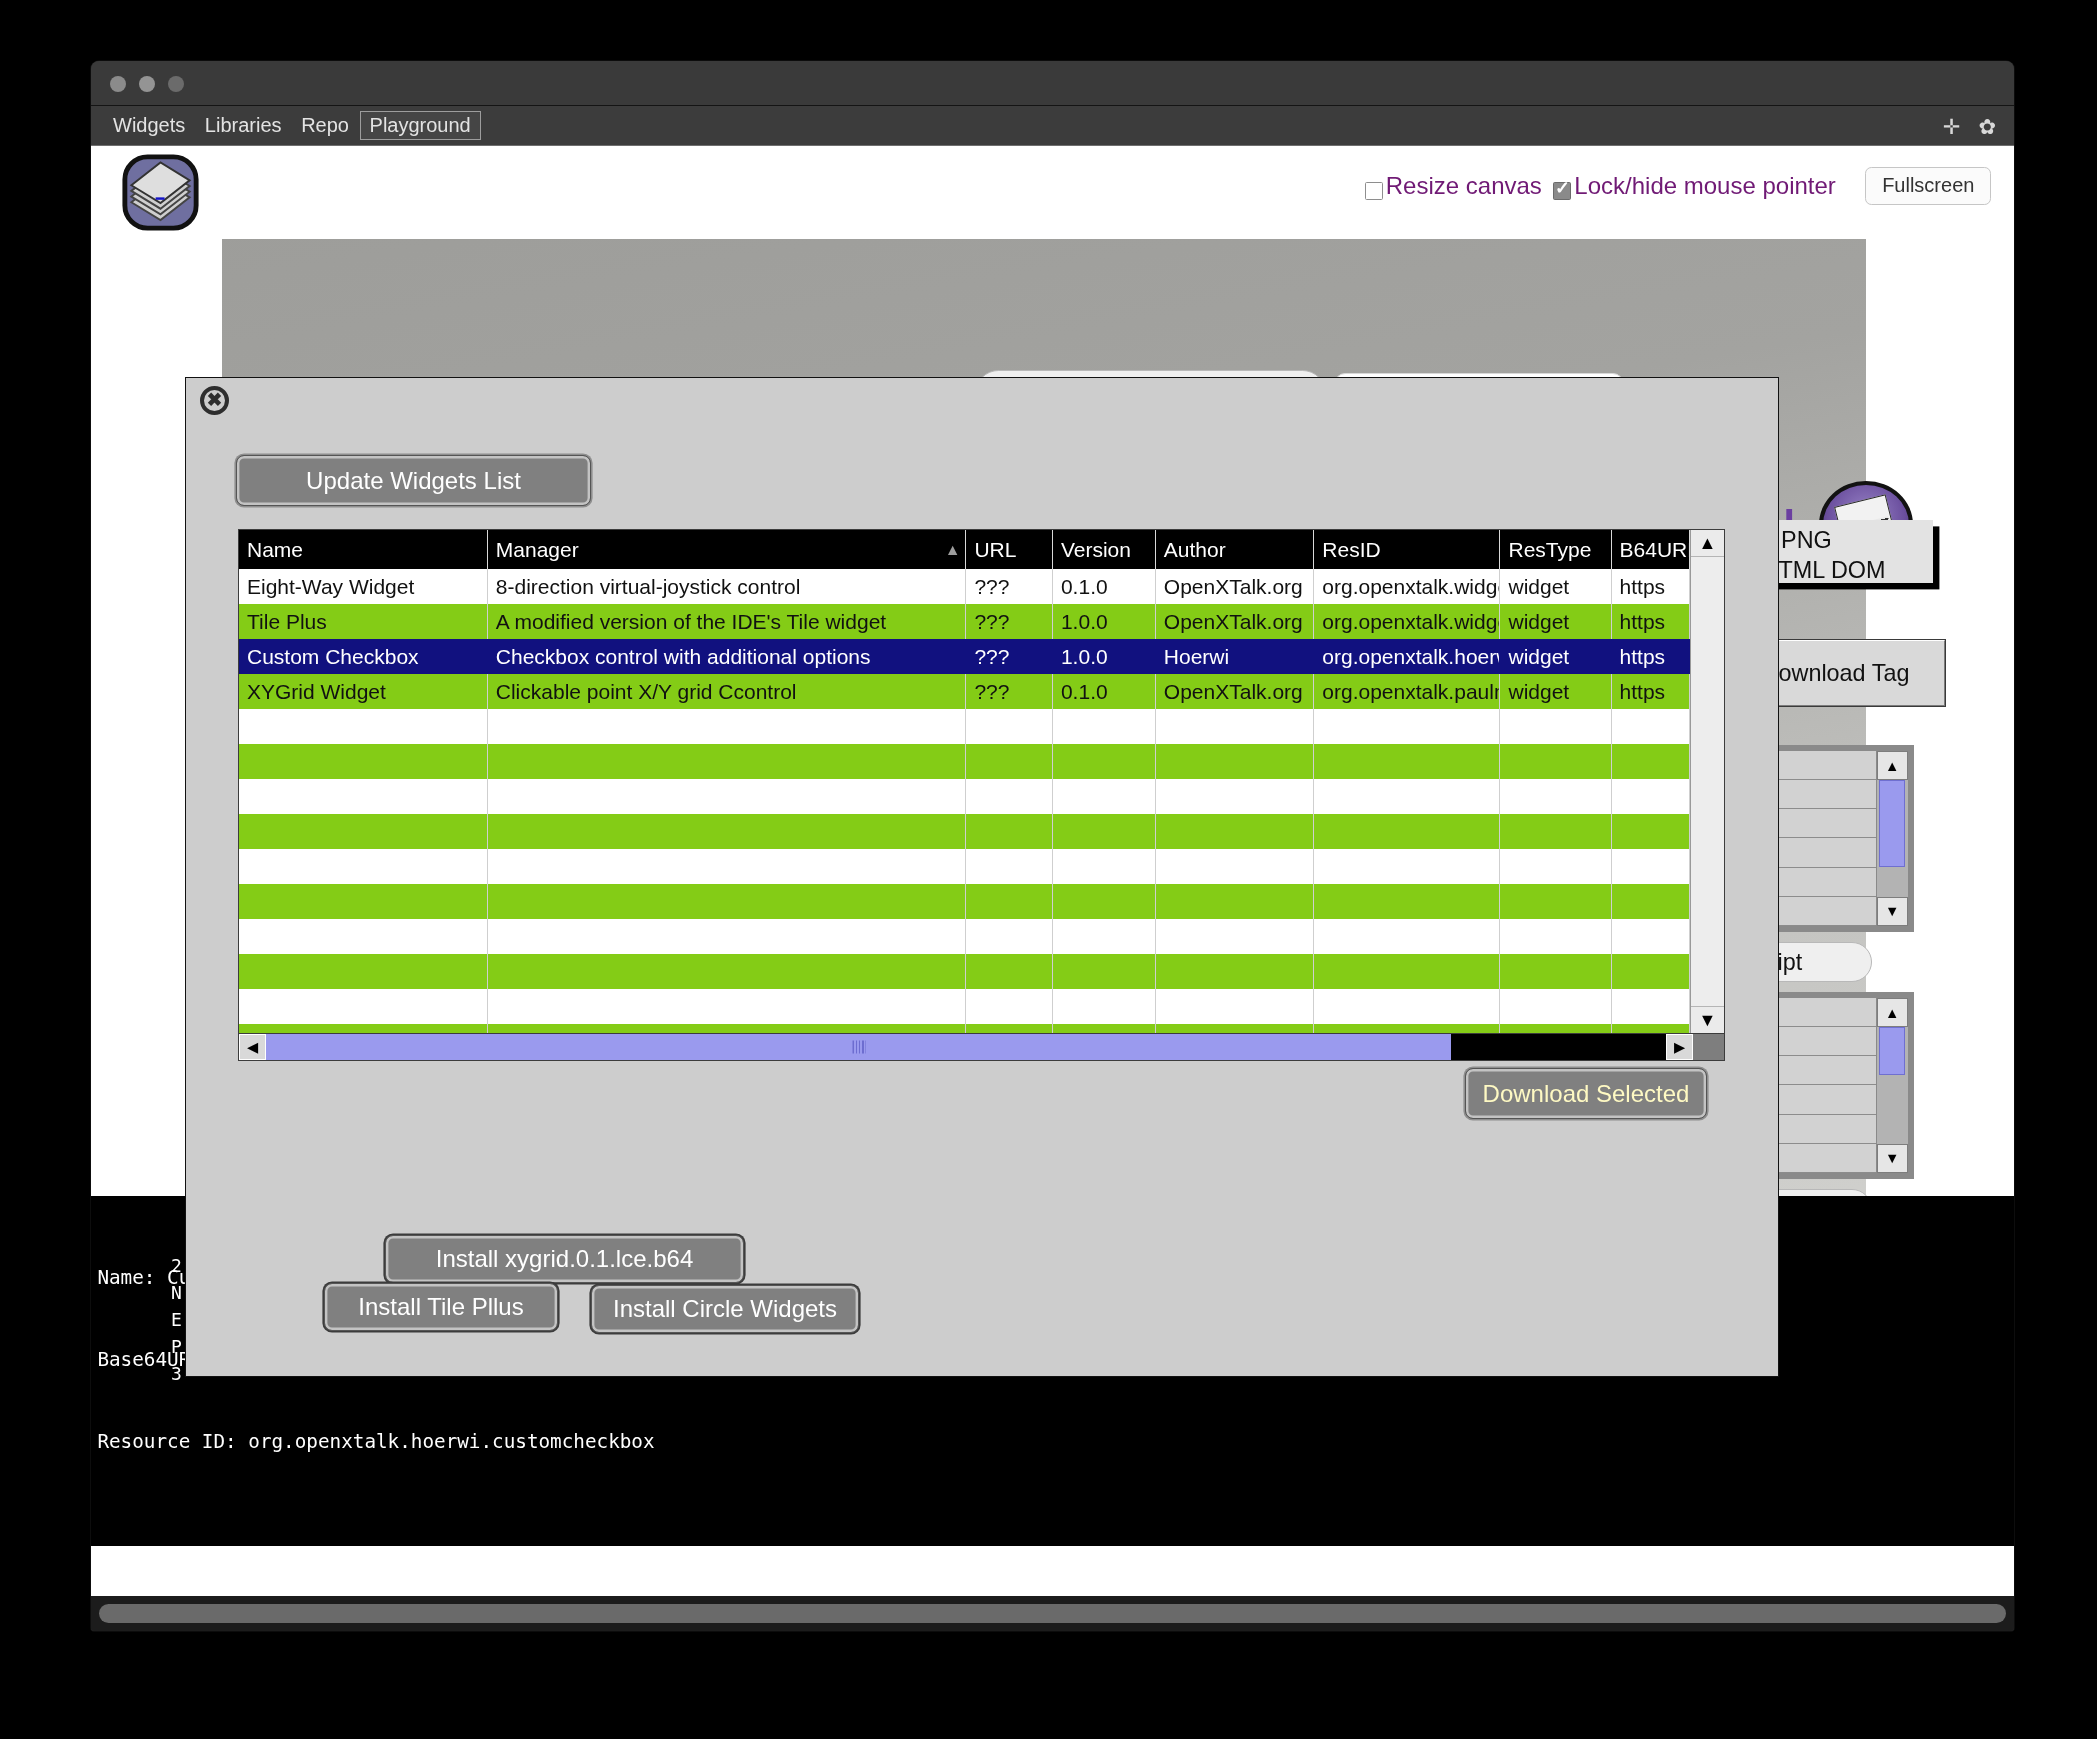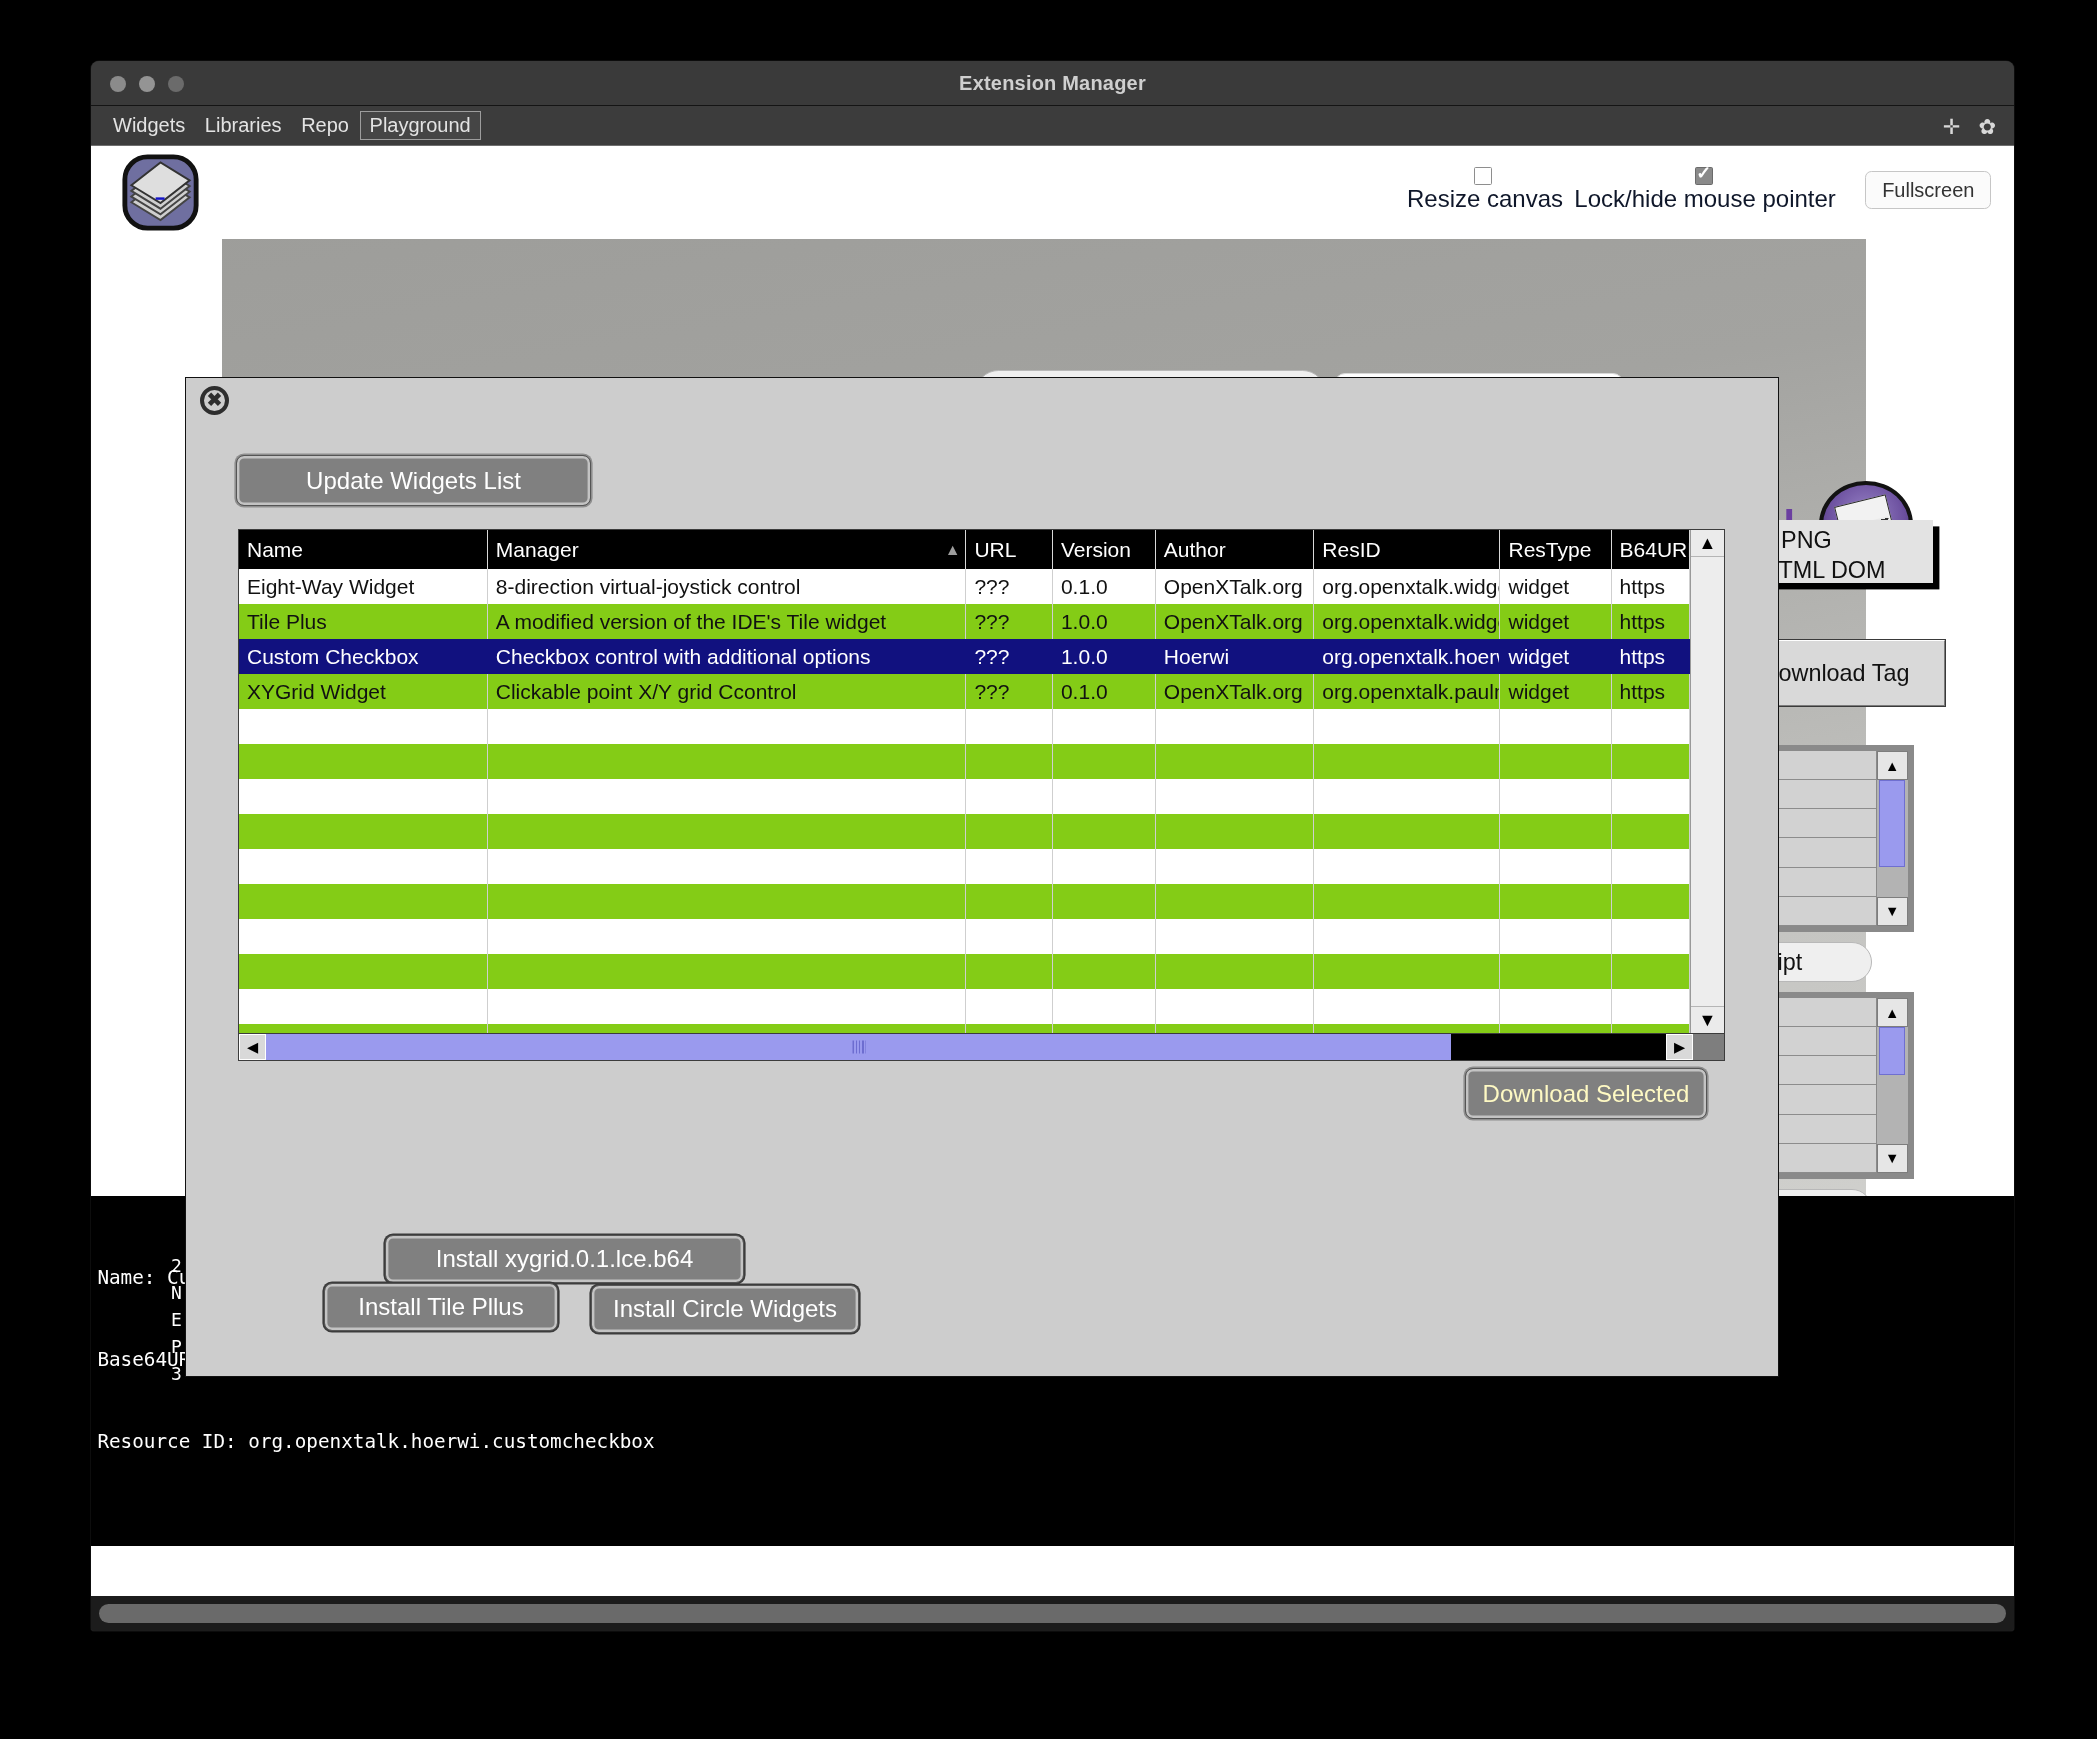--- a/index.html
+++ b/index.html
@@ -57,21 +57,21 @@
     position: relative;
     height: 93px;
     background: #ffffff;
     display: flex; align-items: center;
   }
   .stack-logo { position: absolute; left: 29px; top: 6.4px; width: 81px; height: 81px; }
   .chrome-right {
     position: absolute; right: 22.6px; top: 21px;
     display: flex; align-items: center; gap: 11.3px;
   }
-  .cb-label { display: flex; align-items: center; font-size: 24px; color: #0f172a; flex-direction: column; }
+  .cb-label { display: flex; align-items: flex-end; font-size: 24px; color: #701a75; }
   .cb-box {
     width: 18px; height: 18px; border: 1.6px solid #8e8e8e;
     background: #fff; margin-right: 3.2px; display: inline-block;
     position: relative; border-radius: 1.6px;
   }
   .cb-box.checked { background: #8a8a8a; border-color: #6b6b6b; }
   .cb-box.checked::after {
     content: "✓"; position: absolute; left: 0.8px; top: -5.6px;
     font-size: 18px; color: #fff; font-weight: bold;
   }
@@ -323,21 +323,20 @@
 <div id="root">
 
   <div class="os-window">
 
     <div class="titlebar">
       <div class="traffic">
         <span class="tl red"></span>
         <span class="tl yellow"></span>
         <span class="tl green"></span>
       </div>
-      <div class="win-title">Extension Manager</div>
     </div>
 
     <div class="menubar">
       <div class="menu-item">Widgets</div>
       <div class="menu-item">Libraries</div>
       <div class="menu-item">Repo</div>
       <div class="menu-item active">Playground</div>
       <div class="menubar-right">
         <span class="mb-icon">✛</span>
         <span class="mb-icon">✿</span>

